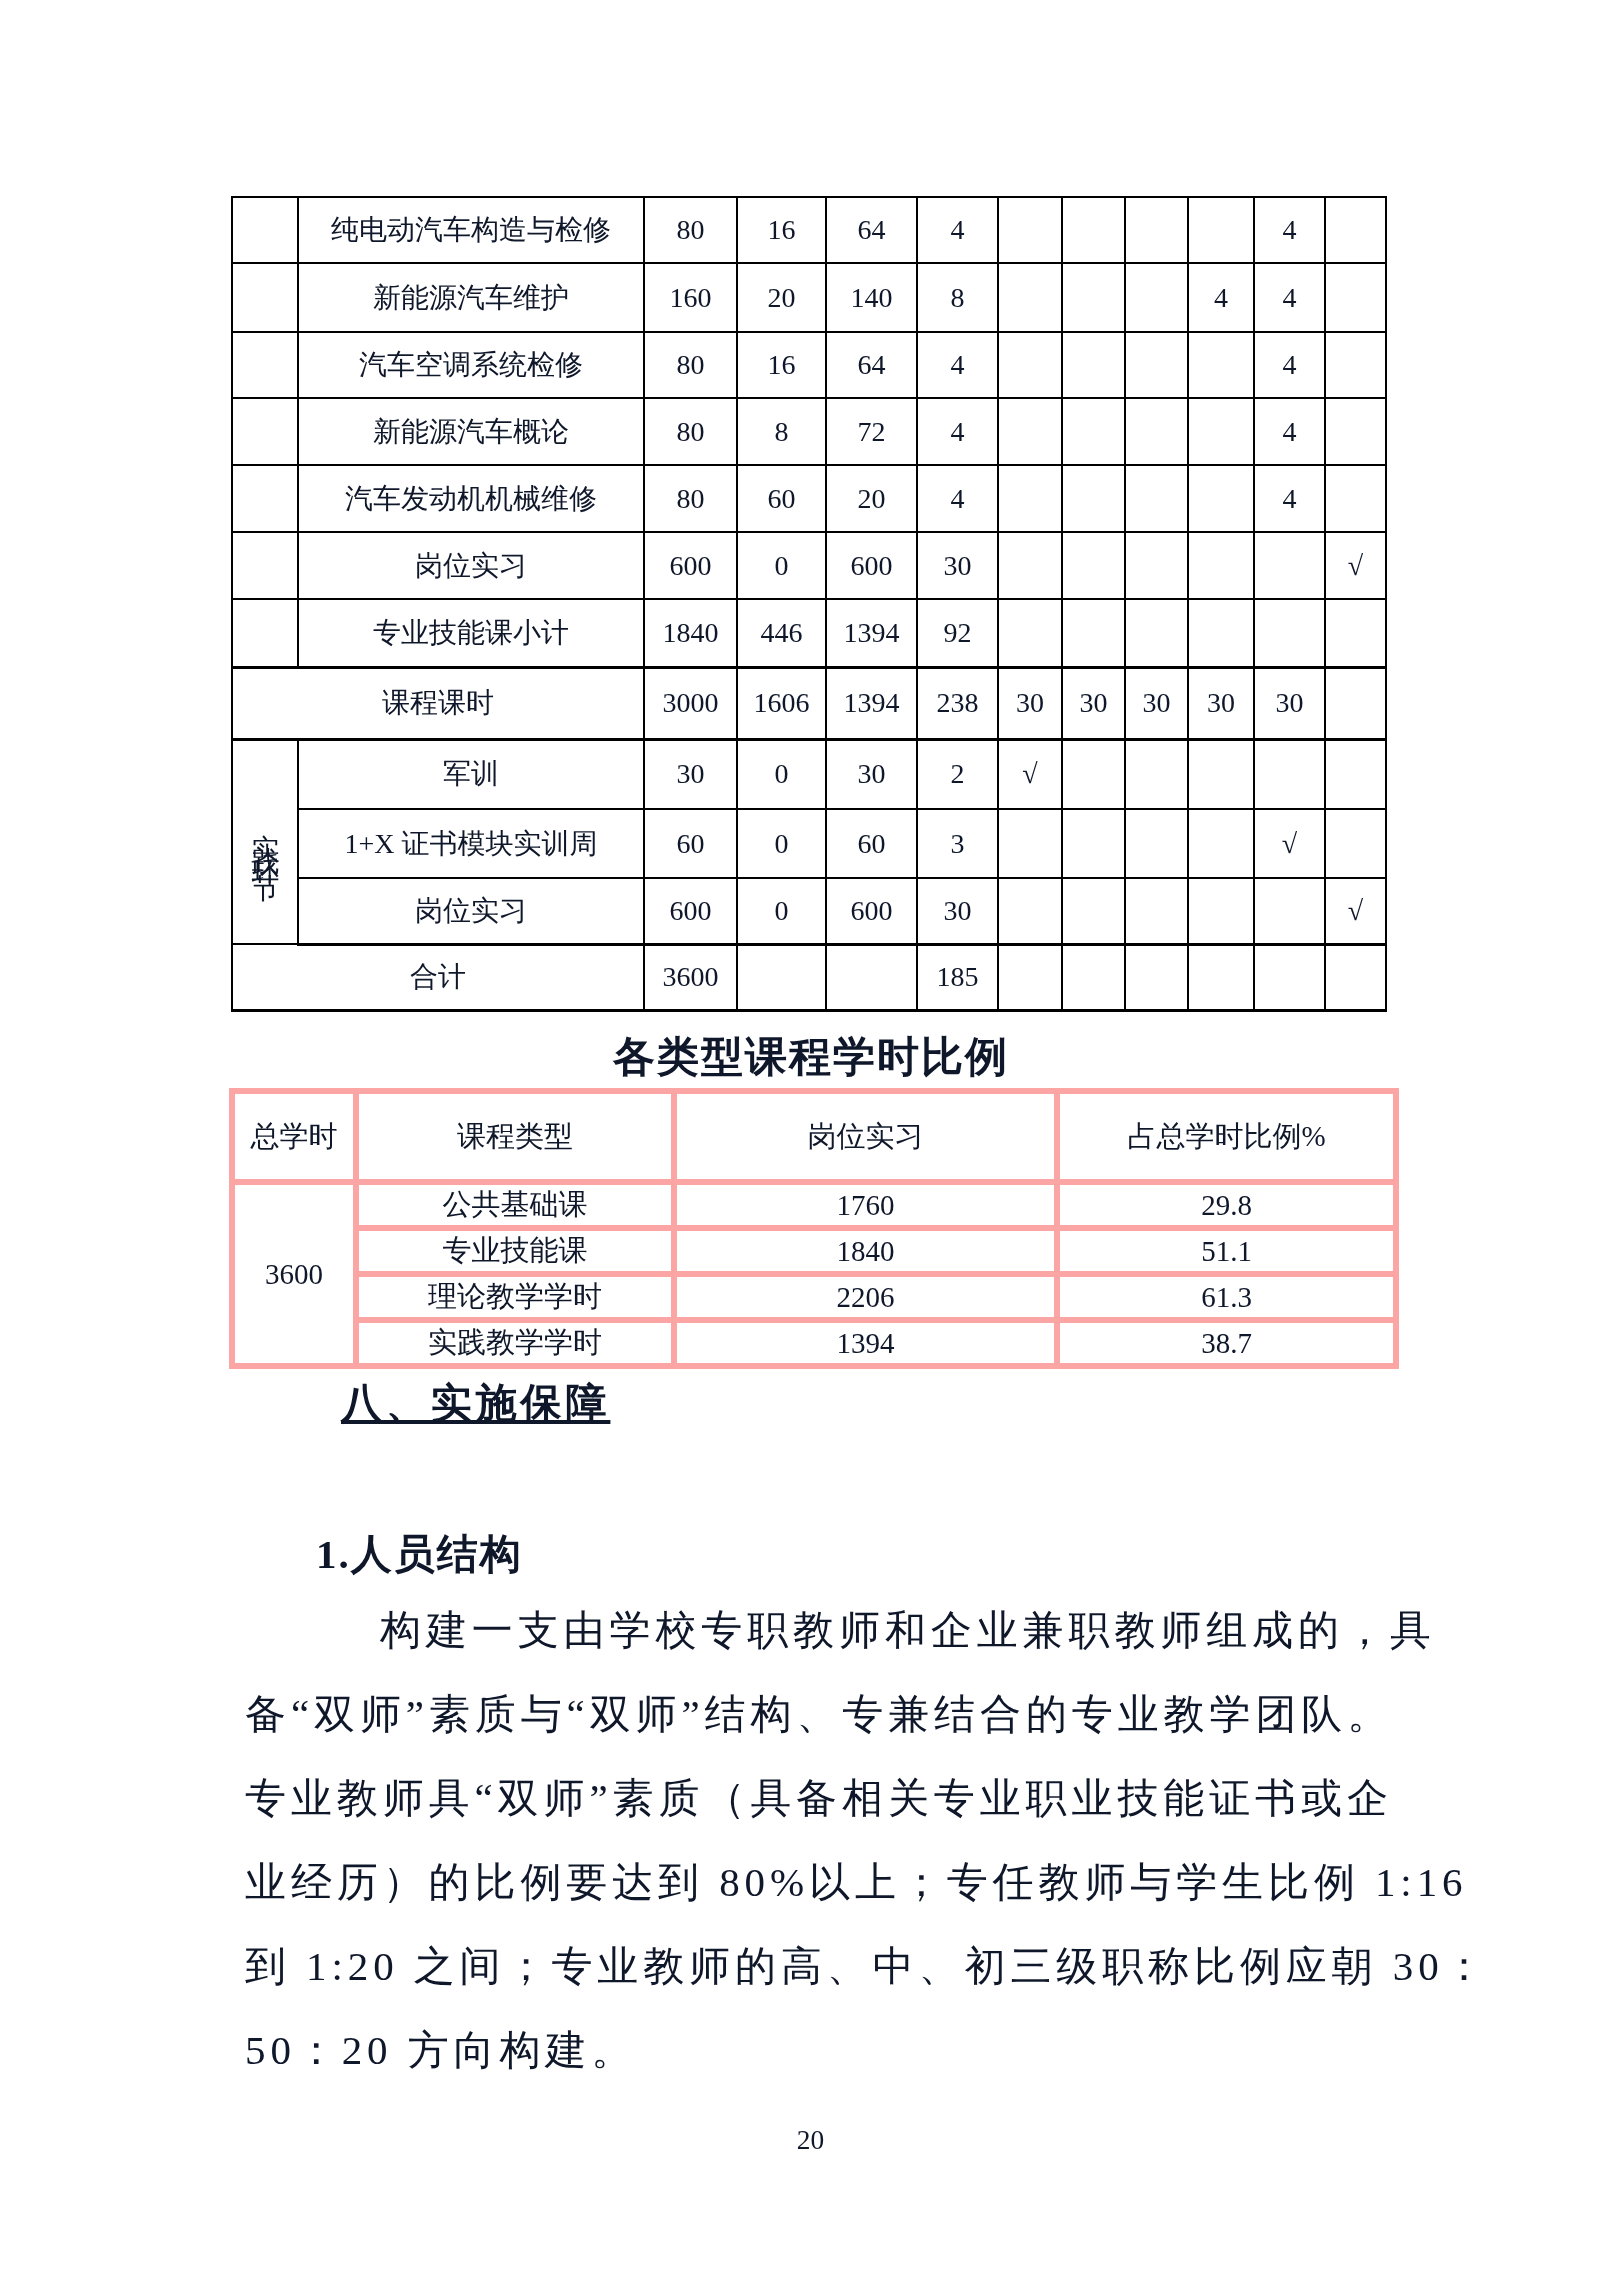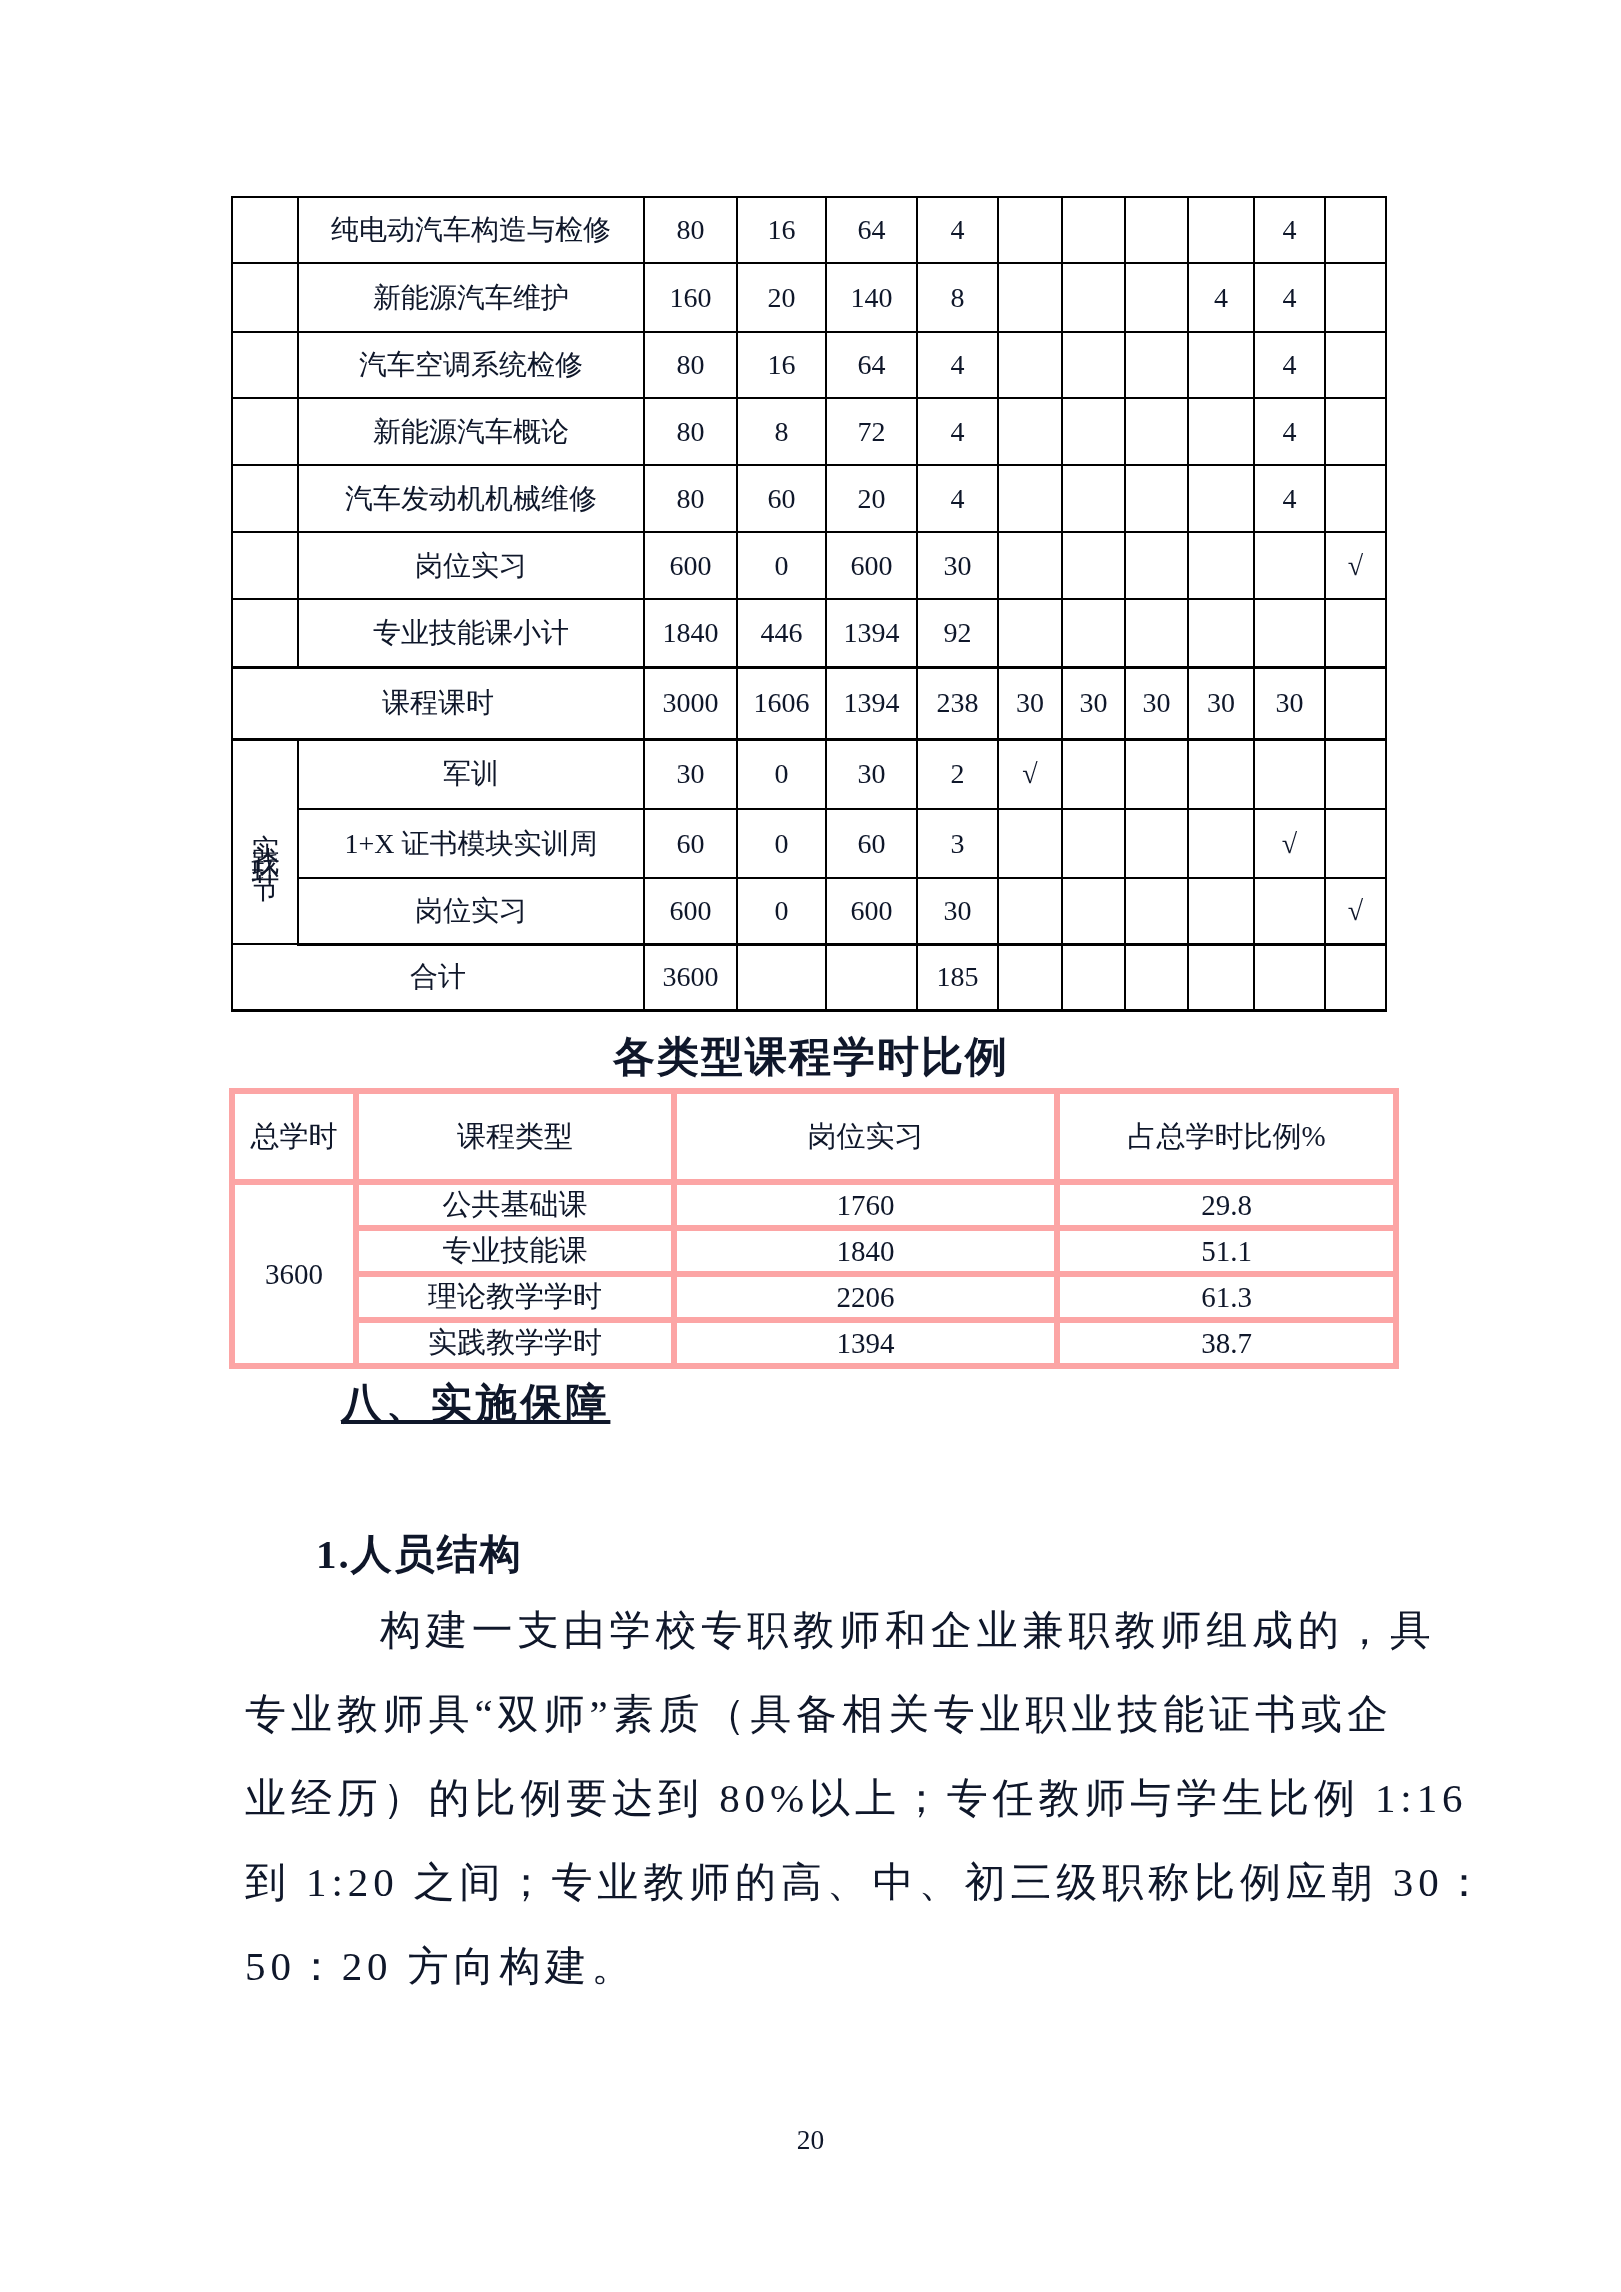--- a/index.html
+++ b/index.html
@@ -281,20 +281,21 @@
       <td>38.7</td>
     </tr>
   </tbody>
     </table>
 
   <div class="h1">八、实施保障</div>
   <div class="h3">1.人员结构</div>
 
   <div class="para">
     <div class="line indent">构建一支由学校专职教师和企业兼职教师组成的，具</div>
+    <div class="line">备“双师”素质与“双师”结构、专兼结合的专业教学团队。</div>
     <div class="line">专业教师具“双师”素质（具备相关专业职业技能证书或企</div>
     <div class="line">业经历）的比例要达到 80%以上；专任教师与学生比例 1:16</div>
     <div class="line">到 1:20 之间；专业教师的高、中、初三级职称比例应朝 30：</div>
     <div class="line">50：20 方向构建。</div>
   </div>
 
   <div class="pageno">20</div>
 
 </div>
 

